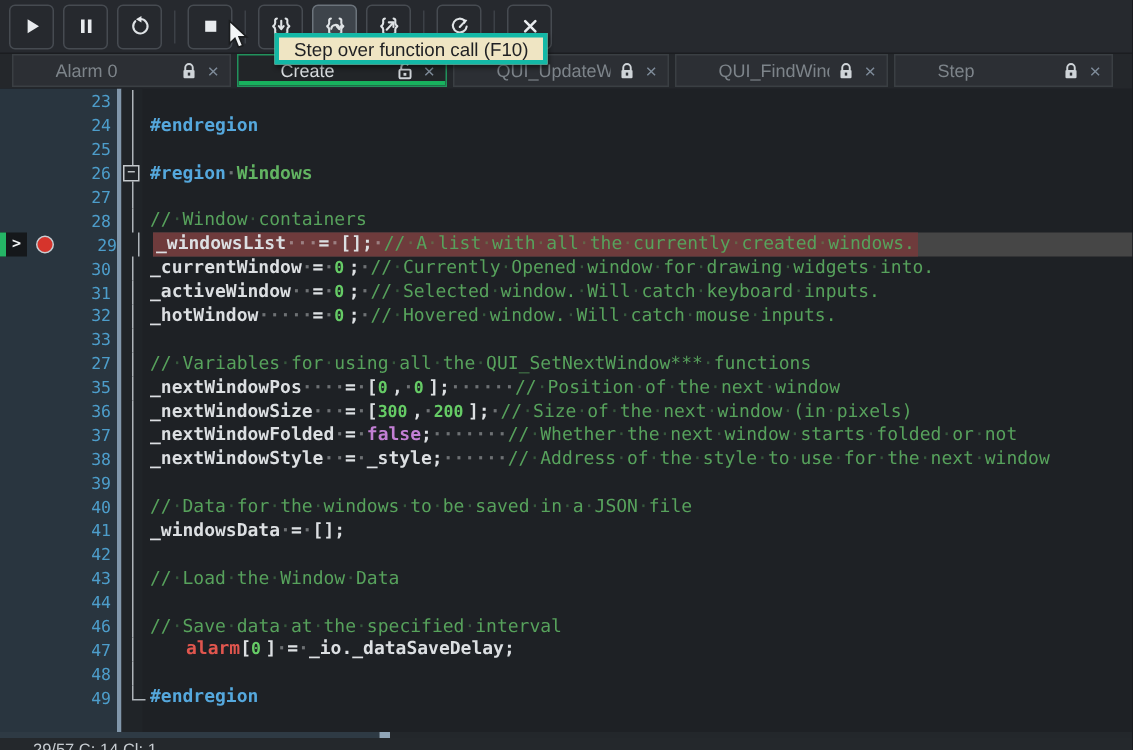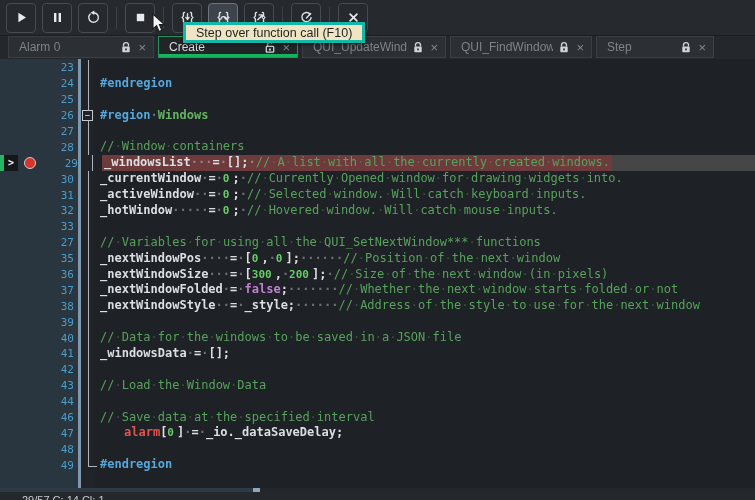--- a/index.html
+++ b/index.html
@@ -14,21 +14,21 @@
         display:flex;align-items:center;justify-content:center;flex:none;}
   .tbtn.hl{background:#3e444b;border-color:#6b737b;}
   .tsep{width:1px;height:22px;background:#3c4147;flex:none;margin:0 2px;}
   .tbtn svg{display:block;}
 
   
   .tabbar{position:absolute;left:0;top:36px;width:755px;height:23px;background:#24272b;
           display:flex;align-items:stretch;padding-left:8px;box-sizing:border-box;gap:4px;}
   .tab{position:relative;height:22px;display:flex;align-items:center;gap:5px;
        background:#2c2f34;border:1px solid #3a3f43;box-sizing:border-box;
-       padding:0 6px 0 10px;font-size:12px;color:#7d848a;flex:none;overflow:hidden;}
+       padding:0 6px 0 28px;font-size:12px;color:#7d848a;flex:none;overflow:hidden;}
   .tab .lbl{flex:1 1 auto;white-space:nowrap;overflow:hidden;}
   .tab .tclose{color:#7e8b99;font-size:13px;line-height:1;flex:none;padding:0 1px;}
   .tab .ticon{flex:none;display:flex;}
   .tab.active{background:#222528;border-color:#21925c;color:#d9dde0;}
   .tab.active::after{content:"";position:absolute;left:0;right:0;bottom:0;height:3px;background:#18b35e;}
 
   
   .editor{position:absolute;left:0;top:59px;width:755px;height:429px;background:#1e2125;overflow:hidden;padding-left:38px;}
   .bg-gutter{position:absolute;left:0;top:0;width:78px;height:100%;background:#29353f;}
   .bg-div{position:absolute;left:78px;top:0;width:3px;height:100%;background:#8197ab;}
@@ -185,21 +185,21 @@
         <span class="lbl">QUI_FindWindow.gm</span>
         <span class="ticon">
           <svg width="12" height="13" viewBox="0 0 12 13">
             <path d="M3.5 5.6 V4.2 a2.5 2.5 0 0 1 5 0 V5.6" stroke="#cfd4d8" fill="none" stroke-width="1.3"></path>
             <rect x="2.3" y="5.6" width="7.4" height="5.6" rx="0.8" fill="#cfd4d8"></rect>
             <rect x="5.2" y="7.4" width="1.6" height="2" fill="#2c2f34"></rect>
           </svg>
         </span>
         <span class="tclose">×</span>
       </div>
-      <div class="tab" style="width: 118px;">
+      <div class="tab" style="width: 146px;">
         <span class="lbl">Step</span>
         <span class="ticon">
           <svg width="12" height="13" viewBox="0 0 12 13">
             <path d="M3.5 5.6 V4.2 a2.5 2.5 0 0 1 5 0 V5.6" stroke="#cfd4d8" fill="none" stroke-width="1.3"></path>
             <rect x="2.3" y="5.6" width="7.4" height="5.6" rx="0.8" fill="#cfd4d8"></rect>
             <rect x="5.2" y="7.4" width="1.6" height="2" fill="#2c2f34"></rect>
           </svg>
         </span>
         <span class="tclose">×</span>
       </div>

